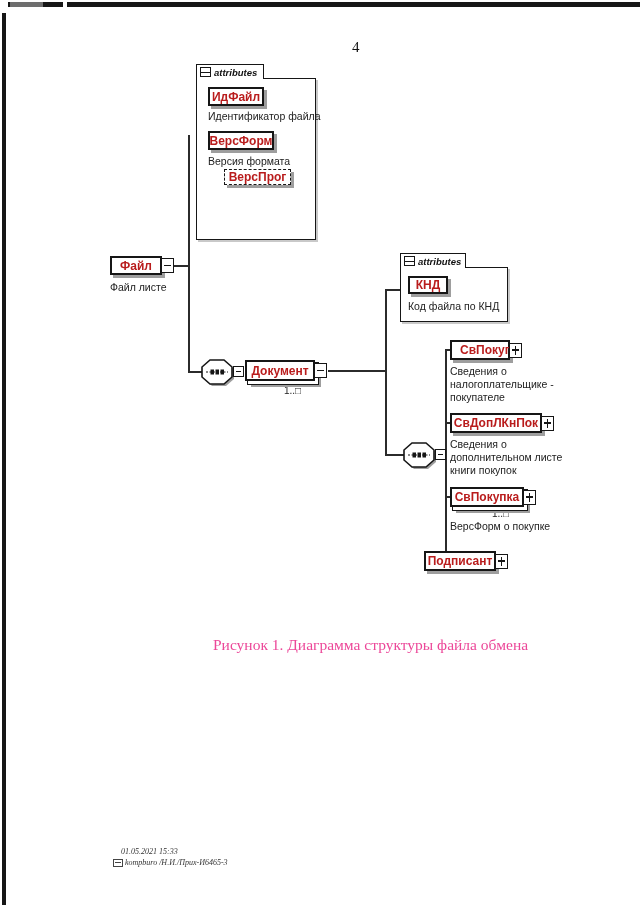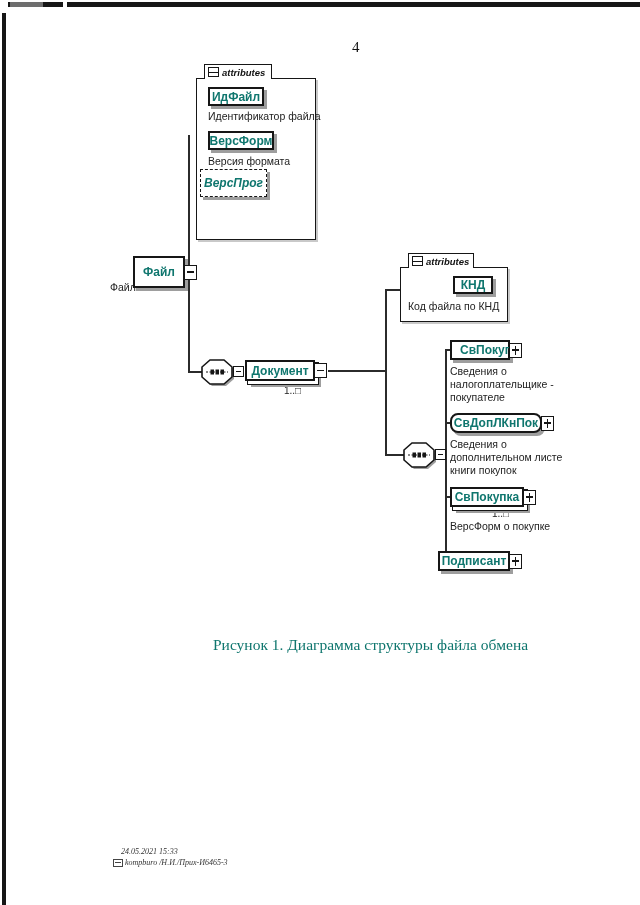--- a/index.html
+++ b/index.html
@@ -2,54 +2,54 @@
 <html><head>
 <meta charset="utf-8">
 <style>
   html,body{margin:0;padding:0;background:#e8e8e8;}
   #page{position:relative;width:640px;height:905px;background:#ffffff;overflow:hidden;
         font-family:"Liberation Sans",sans-serif;}
   .abs{position:absolute;}
   .bar{background:#161616;}
   
   .ebox{border:2px solid #161616;background:#fff;display:flex;align-items:center;justify-content:center;
-        font-weight:bold;font-size:12px;color:#0f766e;box-sizing:border-box;white-space:nowrap;
+        font-weight:bold;font-size:12px;color:#b91c1c;box-sizing:border-box;white-space:nowrap;
         box-shadow:3px 3px 0 0 #9e9e9e;z-index:3;}
   .ebox.multi{box-shadow:3px 3px 0 0 #ffffff,3px 3px 0 1px #161616,6px 6px 0 0 #9e9e9e;}
   .ebox.dashed{border:1.5px dashed #161616;}
   .node{display:flex;align-items:center;z-index:3;}
   
   .expicon{width:11px;height:13px;border:1px solid #161616;background:#fff;position:relative;
            margin-left:-1px;flex:none;z-index:4;}
   .expicon::before{content:"";position:absolute;left:2px;right:2px;top:50%;height:1.5px;
            margin-top:-1px;background:#161616;}
   .expicon.plus::after{content:"";position:absolute;top:2px;bottom:2px;left:50%;width:1.5px;
            margin-left:-1px;background:#161616;}
   
   .ann{font-size:10.5px;line-height:13px;color:#222;white-space:pre-line;z-index:2;}
   .occ{font-size:10px;color:#222;z-index:2;}
   
   .frame-tab{border:1px solid #161616;border-bottom:none;background:#fff;display:flex;align-items:center;
         gap:3px;padding:0 5px 0 3px;box-sizing:border-box;z-index:2;
-        font-style:italic;font-weight:bold;font-size:9.5px;color:#111;margin-left:8px;}
+        font-style:italic;font-weight:bold;font-size:9.5px;color:#111;}
   .frame-body{border:1px solid #161616;background:#fff;box-sizing:border-box;z-index:1;
         box-shadow:2px 2px 0 0 #c9c9c9;}
   .attr-tab-icon{width:9px;height:8px;border:1px solid #161616;position:relative;flex:none;background:#fff;}
   .attr-tab-icon::before{content:"";position:absolute;left:0;right:0;top:50%;height:1px;
         margin-top:-0.5px;background:#161616;}
   
   .line{background:#2b2b2b;z-index:0;}
   
   .handle{width:11px;height:11px;border:1px solid #161616;background:#fff;box-sizing:border-box;
         position:absolute;z-index:3;}
   .handle::before{content:"";position:absolute;left:2px;right:2px;top:50%;height:1px;
         margin-top:-0.5px;background:#161616;}
   
   .pageno{font-family:"Liberation Serif",serif;font-size:15px;color:#111;}
-  .caption{font-family:"Liberation Serif",serif;font-size:15.5px;color:#0f766e;white-space:nowrap;}
+  .caption{font-family:"Liberation Serif",serif;font-size:15.5px;color:#ec4899;white-space:nowrap;}
   .footer{font-family:"Liberation Serif",serif;font-style:italic;font-size:8px;color:#333;
         white-space:nowrap;display:flex;align-items:center;gap:2px;}
   .stamp{display:inline-block;width:8px;height:6px;border:1px solid #444;position:relative;flex:none;}
   .stamp::before{content:"";position:absolute;left:1px;right:1px;top:2px;height:1px;background:#444;}
 </style>
 </head>
 <body>
 
 <div id="page">
 
@@ -78,24 +78,24 @@
     <span>attributes</span>
   </div>
   <div class="abs frame-body" style="left:196px;top:78px;width:120px;height:162px;"></div>
 
   <div class="abs ebox" style="left:208px;top:87px;width:56px;height:19px;">ИдФайл</div>
   <div class="abs ann" style="left:208px;top:110px;">Идентификатор файла</div>
 
   <div class="abs ebox" style="left:208px;top:131px;width:66px;height:19px;">ВерсФорм</div>
   <div class="abs ann" style="left:208px;top:155px;">Версия формата</div>
 
-  <div class="abs ebox dashed" style="left:200px;top:169px;width:67px;height:28px;font-style:italic;">ВерсПрог</div>
+  <div class="abs ebox dashed" style="left:224px;top:169px;width:67px;height:16px;">ВерсПрог</div>
 
   <div class="abs node" style="left:110px;top:256px;">
-    <div class="ebox" style="width:52px;height:32px;margin-left:23px;">Файл</div>
+    <div class="ebox" style="width:52px;height:19px;">Файл</div>
     <span class="expicon"></span>
   </div>
   <div class="abs ann" style="left:110px;top:281px;">Файл листе</div>
 
   <svg class="abs" style="left:201px;top:359px;" width="34" height="28" viewBox="0 0 34 28">
     <polygon points="11,3 25,3 33,10 33,20 25,27 11,27 3,20 3,10" fill="#9e9e9e"></polygon>
     <polygon points="9,1 23,1 31,8 31,18 23,25 9,25 1,18 1,8" fill="#ffffff" stroke="#161616" stroke-width="1.6"></polygon>
     <line x1="5" y1="13" x2="27" y2="13" stroke="#161616" stroke-width="1" stroke-dasharray="2,1.5"></line>
     <rect x="9.5" y="10.5" width="3.5" height="5" fill="#161616"></rect>
     <rect x="14.5" y="10.5" width="3.5" height="5" fill="#161616"></rect>
@@ -108,21 +108,21 @@
     <span class="expicon"></span>
   </div>
   <div class="abs occ" style="left:284px;top:385px;">1..□</div>
 
   <div class="abs frame-tab" style="left:400px;top:253px;width:66px;height:15px;">
     <span class="attr-tab-icon"></span>
     <span>attributes</span>
   </div>
   <div class="abs frame-body" style="left:400px;top:267px;width:108px;height:55px;"></div>
 
-  <div class="abs ebox" style="left:408px;top:276px;width:40px;height:18px;margin-left:45px;">КНД</div>
+  <div class="abs ebox" style="left:408px;top:276px;width:40px;height:18px;">КНД</div>
   <div class="abs ann" style="left:408px;top:300px;">Код файла по КНД</div>
 
   <svg class="abs" style="left:403px;top:442px;" width="34" height="28" viewBox="0 0 34 28">
     <polygon points="11,3 25,3 33,10 33,20 25,27 11,27 3,20 3,10" fill="#9e9e9e"></polygon>
     <polygon points="9,1 23,1 31,8 31,18 23,25 9,25 1,18 1,8" fill="#ffffff" stroke="#161616" stroke-width="1.6"></polygon>
     <line x1="5" y1="13" x2="27" y2="13" stroke="#161616" stroke-width="1" stroke-dasharray="2,1.5"></line>
     <rect x="9.5" y="10.5" width="3.5" height="5" fill="#161616"></rect>
     <rect x="14.5" y="10.5" width="3.5" height="5" fill="#161616"></rect>
     <rect x="19.5" y="10.5" width="3.5" height="5" fill="#161616"></rect>
   </svg>
@@ -130,40 +130,40 @@
 
   <div class="abs node" style="left:450px;top:340px;">
     <div class="ebox" style="width:60px;height:20px;padding-left:12px;">СвПокуп</div>
     <span class="expicon plus"></span>
   </div>
   <div class="abs ann" style="left:450px;top:365px;">Сведения о
 налогоплательщике -
 покупателе</div>
 
   <div class="abs node" style="left:450px;top:413px;">
-    <div class="ebox" style="width:92px;height:20px;border-radius:8px;">СвДопЛКнПок</div>
+    <div class="ebox" style="width:92px;height:20px;">СвДопЛКнПок</div>
     <span class="expicon plus"></span>
   </div>
   <div class="abs ann" style="left:450px;top:438px;">Сведения о
 дополнительном листе
 книги покупок</div>
 
   <div class="abs node" style="left:450px;top:487px;">
     <div class="ebox multi" style="width:74px;height:20px;">СвПокупка</div>
     <span class="expicon plus"></span>
   </div>
   <div class="abs occ" style="left:492px;top:508px;">1..□</div>
   <div class="abs ann" style="left:450px;top:520px;">ВерсФорм о покупке</div>
 
-  <div class="abs node" style="left:438px;top:551px;">
+  <div class="abs node" style="left:424px;top:551px;">
     <div class="ebox" style="width:72px;height:20px;">Подписант</div>
     <span class="expicon plus"></span>
   </div>
 
   <div class="abs caption" style="left:213px;top:636px;">Рисунок 1. Диаграмма структуры файла обмена</div>
 
-  <div class="abs footer" style="left:121px;top:847px;">24.05.2021 15:33</div>
+  <div class="abs footer" style="left:121px;top:847px;">01.05.2021 15:33</div>
   <div class="abs footer" style="left:113px;top:858px;">
     <span class="stamp"></span>
     <span>kompburo /Н.И./Прих-И6465-3</span>
   </div>
 
 </div>
 
 </body></html>

